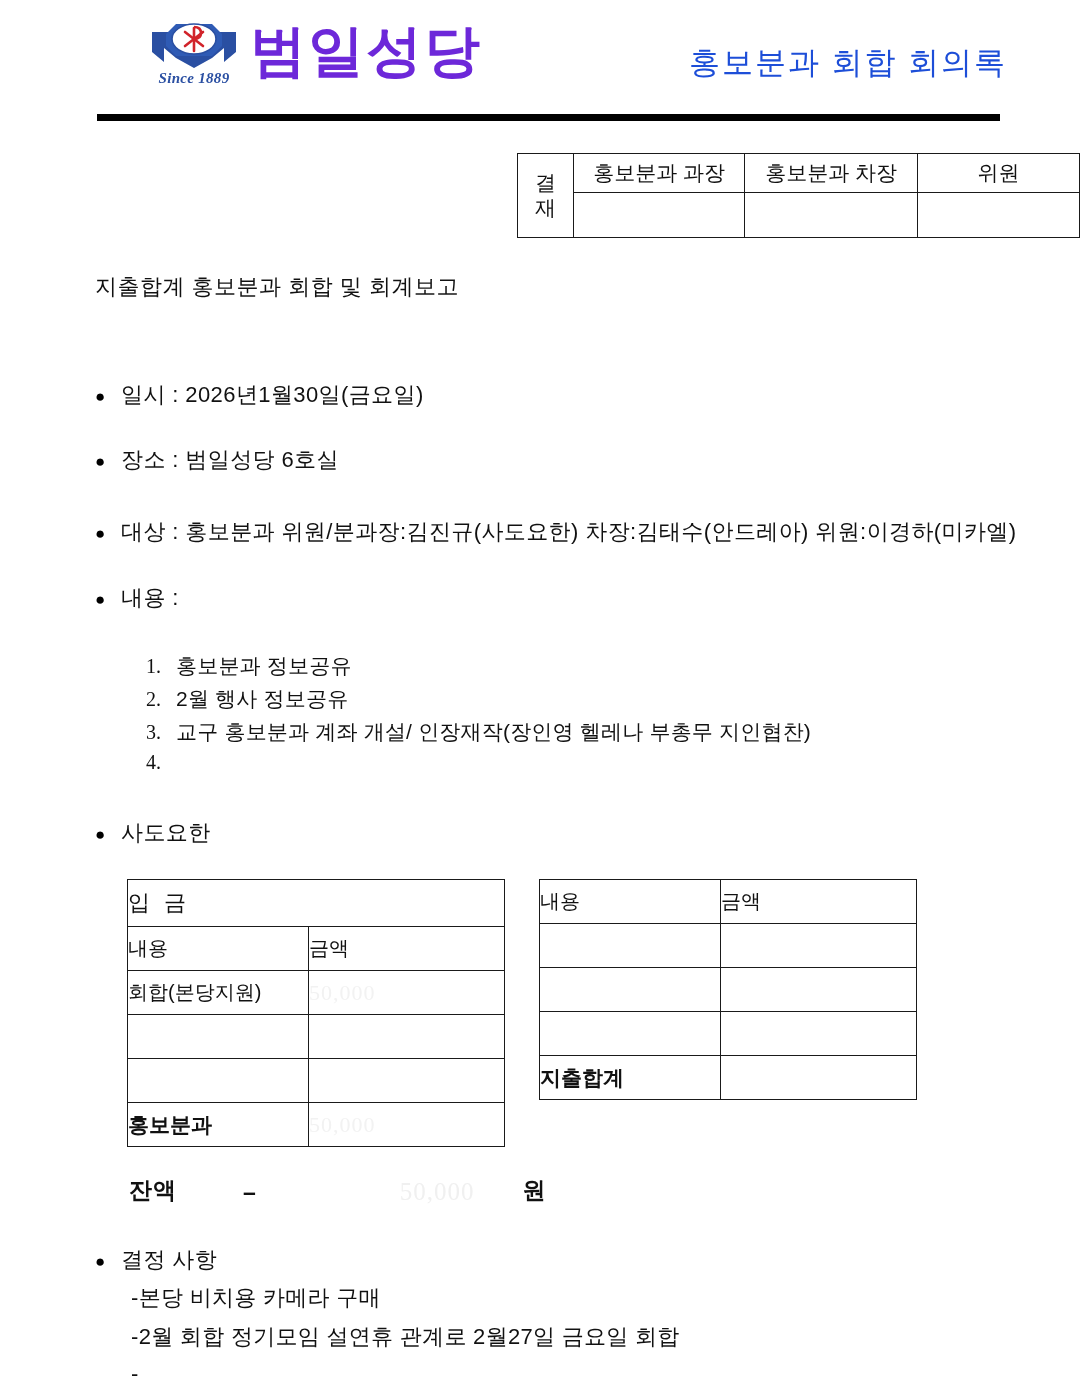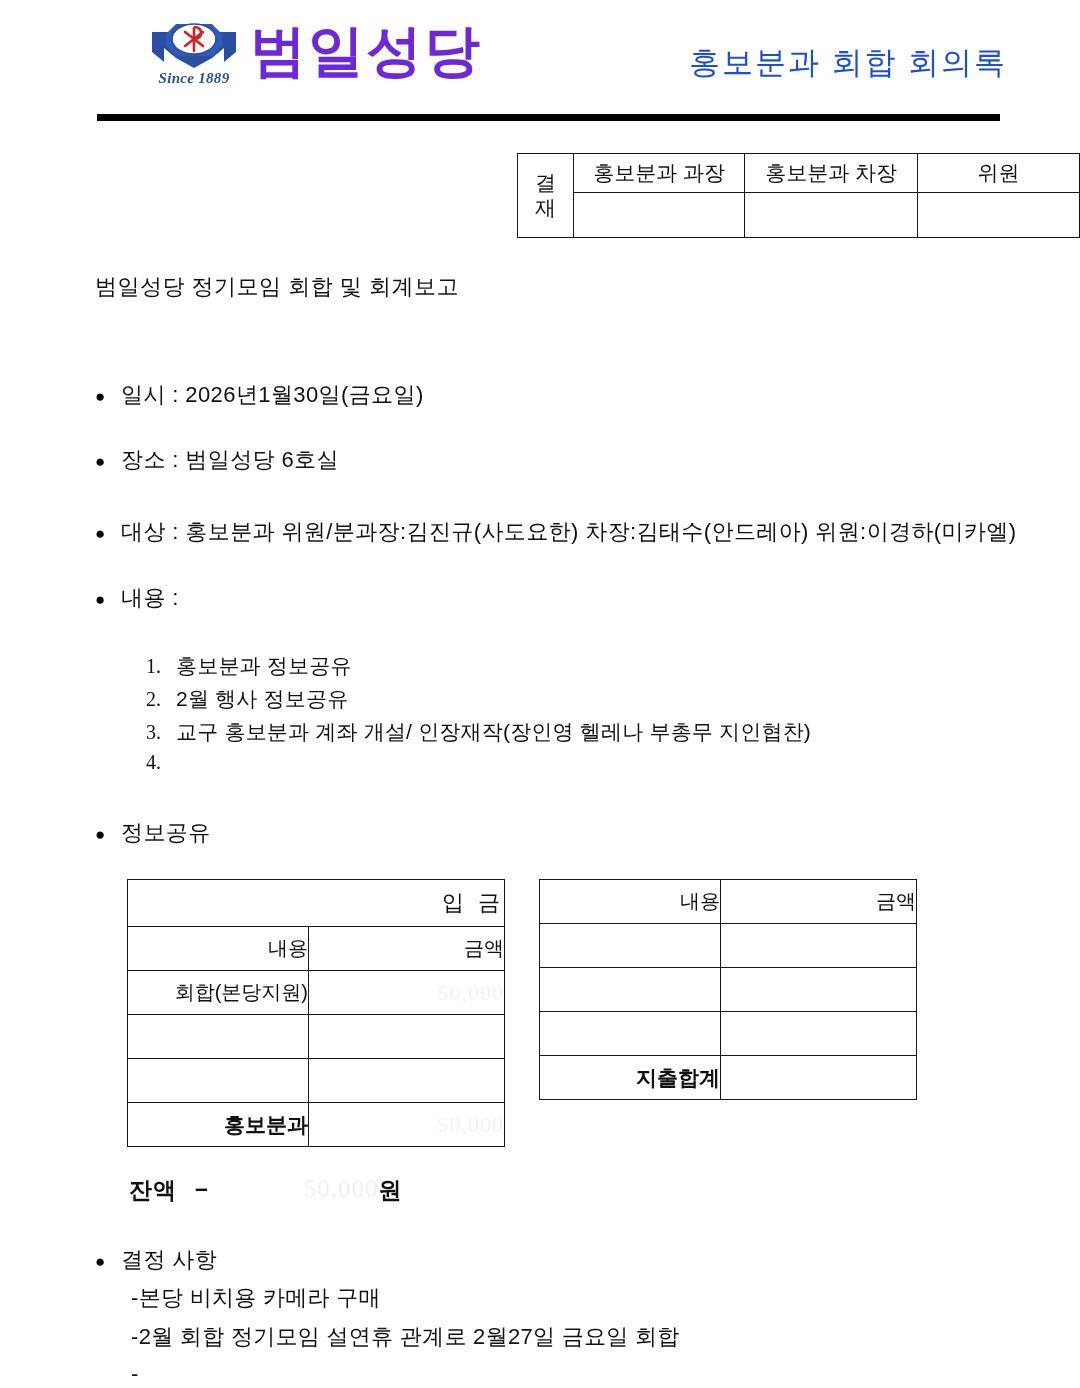--- a/index.html
+++ b/index.html
@@ -163,21 +163,21 @@
   
   .acct {
     position: absolute;
     border-collapse: collapse;
     font-family: "Liberation Sans", "DejaVu Sans", sans-serif;
     font-size: 20px;
     color: #111111;
   }
   .acct td {
     border: 1.6px solid #1a1a1a;
-    text-align: right;
+    text-align: left;
     vertical-align: middle;
     padding: 0;
     height: 43px;
   }
   .acct .tbl-title {
     height: 46px;
     font-size: 22px;
     letter-spacing: 4px;
   }
   .acct .col-desc { width: 180px; }
@@ -192,22 +192,23 @@
   .income { left: 127px; top: 879px; }
   .expense { left: 539px; top: 879px; }
 
   .balance {
     position: absolute;
     left: 129px; top: 1175px;
     font-family: "Liberation Sans", "DejaVu Sans", sans-serif;
     font-size: 23px;
     font-weight: bold;
     display: flex;
-    align-items: flex-start;
+    align-items: flex-end;
     white-space: nowrap;
+    gap: 48px;
   }
   .balance .bal-label { letter-spacing: 1px; }
   .balance .bal-dash { margin-left: 18px; }
   .balance .bal-amount {
     margin-left: 96px;
     color: #f0f0f0;
     font-family: "Liberation Serif", "DejaVu Serif", serif;
     font-weight: normal;
     font-size: 25px;
     letter-spacing: 1px;
@@ -266,21 +267,21 @@
       <td class="appr-head c-c">위원</td>
     </tr>
     <tr>
       <td class="appr-sign c-a"></td>
       <td class="appr-sign c-b"></td>
       <td class="appr-sign c-c"></td>
     </tr>
   </tbody>
 </table>
 
-<div class="subject-line">범일성당 정기모임 회합 및 회계보고</div>
+<div class="subject-line">지출합계 홍보분과 회합 및 회계보고</div>
 
 <div class="bullet-row b1">
   <span class="bullet-dot">●</span>
   <span>일시 :</span>
   <span>&nbsp;</span>
   <span>2026년1월30일(금요일)</span>
 </div>
 
 <div class="bullet-row b2">
   <span class="bullet-dot">●</span>
@@ -315,21 +316,21 @@
     <span class="num-text">교구 홍보분과 계좌 개설/ 인장재작(장인영 헬레나 부총무 지인협찬)</span>
   </div>
   <div class="num-item">
     <span class="num-marker">4.</span>
     <span class="num-text"></span>
   </div>
 </div>
 
 <div class="bullet-row b5">
   <span class="bullet-dot">●</span>
-  <span>정보공유</span>
+  <span>사도요한</span>
 </div>
 
 <table class="acct income">
   <tbody>
     <tr>
       <td class="tbl-title" colspan="2">입 금</td>
     </tr>
     <tr>
       <td class="col-desc">내용</td>
       <td class="col-amt">금액</td>

